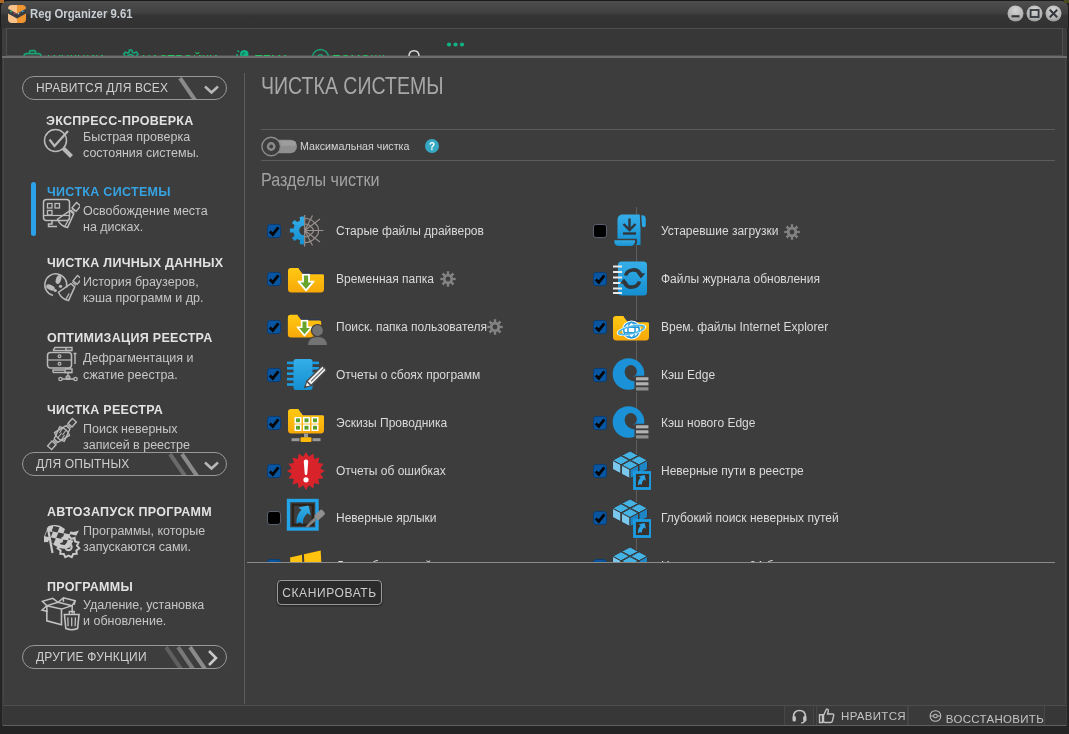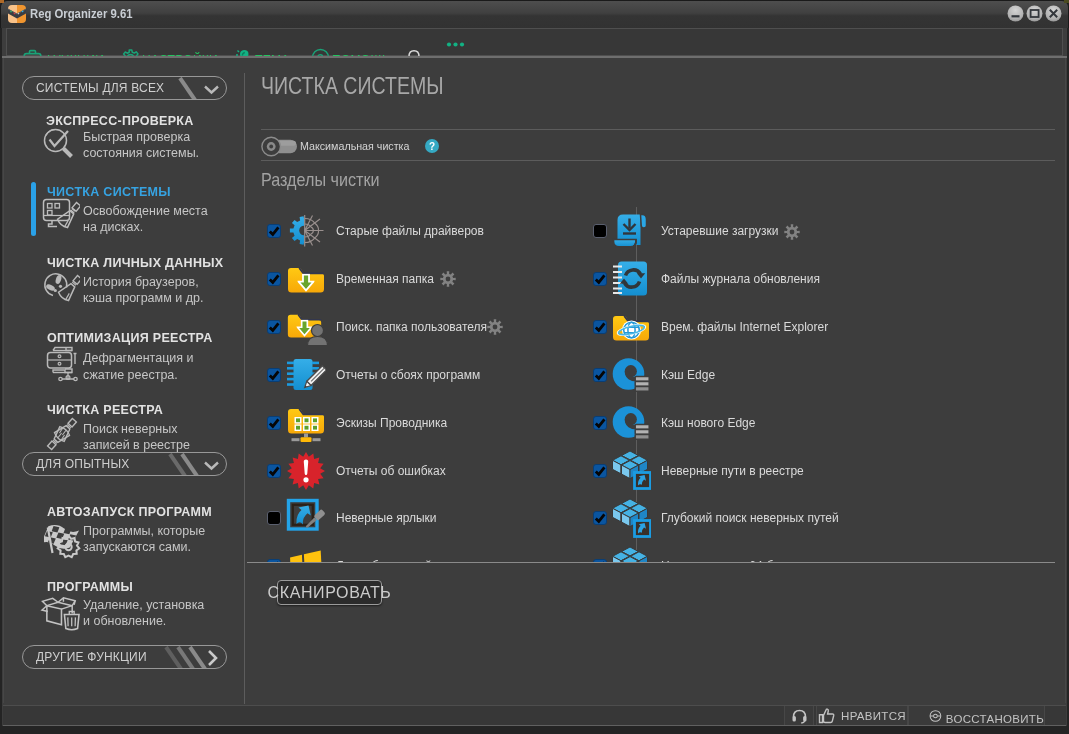--- a/index.html
+++ b/index.html
@@ -296,21 +296,21 @@
     <path d="M9.1 2.9 L10.8 3.6 L12.5 1.6 L14.4 3.5 L12.4 5.2 L13.1 6.9 L15.7 6.7 L15.7 9.3 L13.1 9.1 L12.4 10.8 L14.4 12.5 L12.5 14.4 L10.8 12.4 L9.1 13.1 L9.3 15.7 L6.7 15.7 L6.9 13.1 L5.2 12.4 L3.5 14.4 L1.6 12.5 L3.6 10.8 L2.9 9.1 L0.3 9.3 L0.3 6.7 L2.9 6.9 L3.6 5.2 L1.6 3.5 L3.5 1.6 L5.2 3.6 L6.9 2.9 L6.7 0.3 L9.3 0.3 Z" fill="#828282"></path>
     <circle cx="8" cy="8" r="2.4" fill="#3d3d3d"></circle>
   </symbol>
 </defs>
 </svg>
 <div id="page" style="position:absolute;left:0;top:0;width:1069px;height:734px;">
   <div class="abs" style="left:2px;top:56px;width:1065px;height:2px;background:#6e6e6e;"></div>
   <div class="abs" style="left:244px;top:73px;width:1px;height:631px;background:#5d5d5d;"></div>
 
   <div class="pill" style="top:76px;">
-      <span class="lbl">СИСТЕМЫ ДЛЯ ВСЕХ</span>
+      <span class="lbl">НРАВИТСЯ ДЛЯ ВСЕХ</span>
     <svg class="abs" style="left:0;top:0;" width="205" height="24" viewBox="0 0 205 24">
       <path d="M157 1 L172 23" stroke="#8a8a8a" stroke-width="4"></path>
       <path d="M182 9.5 L188.5 15.5 L195 9.5" stroke="#b9b9b9" stroke-width="2.4" fill="none"></path>
     </svg>
   </div>
   <div class="pill" style="top:452px;">
       <span class="lbl">ДЛЯ ОПЫТНЫХ</span>
     <svg class="abs" style="left:0;top:0;" width="205" height="24" viewBox="0 0 205 24">
       <path d="M147 1 L162 23" stroke="#6a6a6a" stroke-width="4"></path>
       <path d="M159 1 L174 23" stroke="#8a8a8a" stroke-width="4"></path>
@@ -629,21 +629,21 @@
 <svg width="12" height="12" viewBox="0 0 12 12" style="position:absolute;left:0;top:0;">
           <path d="M1.8 6.4 L4.8 9.4 L10.4 2.4" stroke="#060606" stroke-width="2.8" fill="none"></path>
         </svg>
 </div>
 <svg class="abs" style="left:611px;top:546px;" width="40" height="40">
         <use href="#i-cubes" width="40" height="40"></use>
       </svg>
 <div class="rowtext" style="left:661px;top:559px;">Неверные пути 64-бит</div>
 </div>
 
-  <div class="abs" style="left:277px;top:580px;width:105px;height:25px;background:#2b2b2b;border:1px solid #9a9a9a;border-radius:4px;box-shadow:0 1px 2px rgba(0,0,0,0.5);color:#cbcbcb;font-size:16px;letter-spacing:0.6px;display:flex;align-items:center;justify-content:center;">СКАНИРОВАТЬ</div>
+  <div class="abs" style="left:277px;top:580px;width:105px;height:25px;background:#2b2b2b;border:1px solid #9a9a9a;border-radius:4px;box-shadow:0 1px 2px rgba(0,0,0,0.5);color:#cbcbcb;font-size:12px;letter-spacing:0.6px;display:flex;align-items:center;justify-content:center;">СКАНИРОВАТЬ</div>
 
   <div class="scell" style="left:784px;width:30px;">
     <svg width="17" height="16" viewBox="0 0 17 16">
       <path d="M2.5 9 Q2.5 2.5 8.5 2.5 Q14.5 2.5 14.5 9" fill="none" stroke="#c3c3c3" stroke-width="1.6"></path>
       <rect x="1.5" y="8" width="3.4" height="5.5" rx="1.6" fill="#c3c3c3"></rect>
       <rect x="12.1" y="8" width="3.4" height="5.5" rx="1.6" fill="#c3c3c3"></rect>
       <path d="M14 12.5 Q13 15 10 15" fill="none" stroke="#c3c3c3" stroke-width="1.2"></path>
     </svg>
   </div>
   <div class="scell" style="left:816px;width:92px;">

